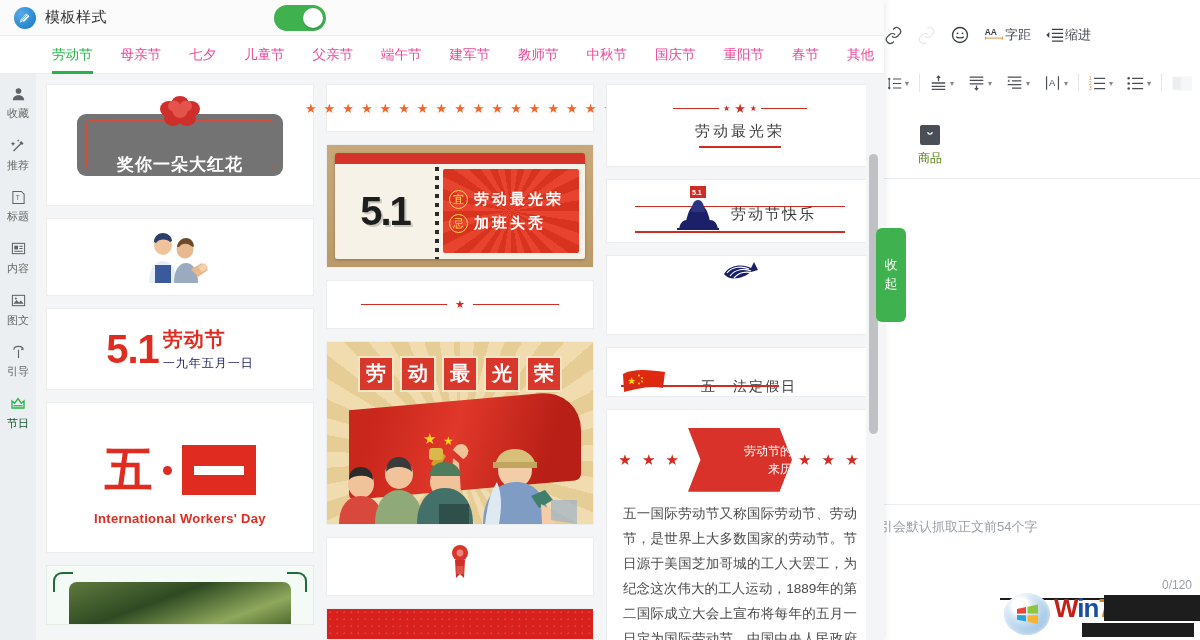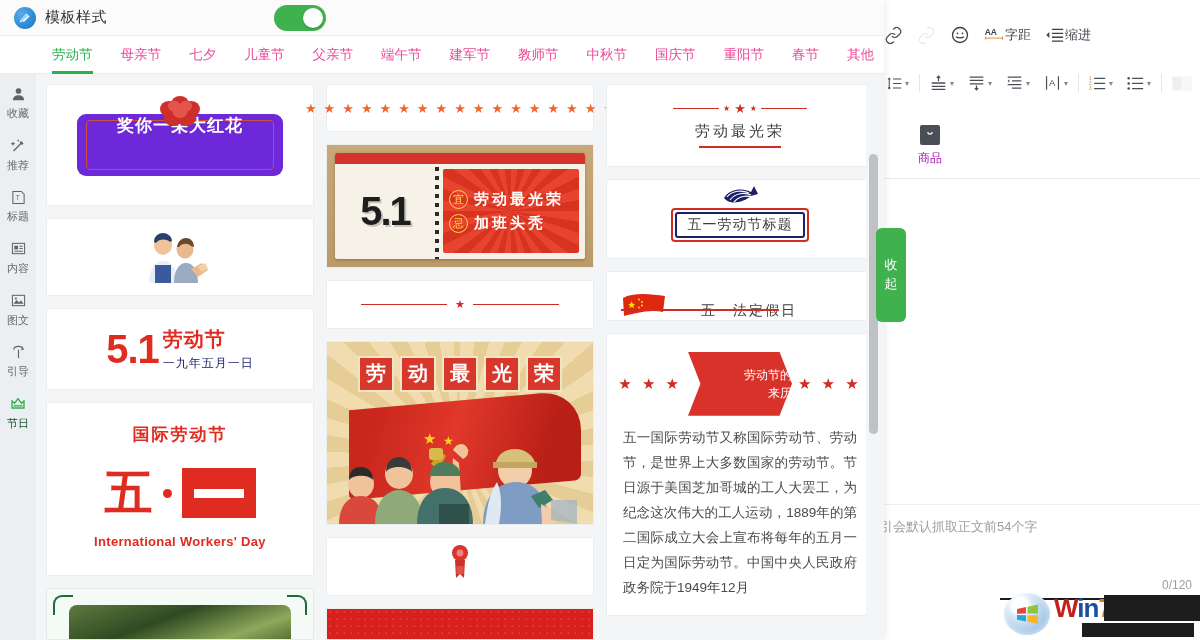--- a/index.html
+++ b/index.html
@@ -15,21 +15,21 @@
   .ed-toolbar-row2 { position:absolute; left:880px; top:66px; height:34px; display:flex; align-items:center; gap:0px; }
   .tb-ico { display:inline-flex; align-items:center; justify-content:center; color:#4a4f57; }
   .tb-lbl { font-size:13px; color:#44484f; margin-left:1px; }
   .tb-grp { display:flex; align-items:center; gap:3px; padding:0 7px; }
   .tb-sep { width:1px; height:18px; background:#e3e5e8; margin:0 3px; }
   .caret { font-size:8px; color:#888; }
   .tb-dis { opacity:.32; }
   .prod-btn { position:absolute; left:905px; top:125px; width:50px; text-align:center; }
   .prod-ico { width:20px; height:20px; margin:0 auto 5px; background:#4a4f57; border-radius:2px;
               display:flex; align-items:center; justify-content:center; }
-  .prod-lbl { font-size:12px; color:#a21caf; }
+  .prod-lbl { font-size:12px; color:#4d7c0f; }
   .ed-hr { position:absolute; left:884px; top:178px; width:320px; height:1px; background:#e8eaec; }
   .ed-hint { position:absolute; left:880px; top:518px; font-size:13px; color:#9aa0a8; }
   .ed-hr2 { position:absolute; left:884px; top:504px; width:320px; height:1px; background:#eceef0; }
   .ed-count { position:absolute; right:8px; top:578px; font-size:12px; color:#9aa0a8; }
   .ed-underline { position:absolute; left:1000px; top:598px; width:200px; height:2px; background:#1b1b1b; }
 
   
   #panel { position:absolute; left:0; top:0; width:884px; height:640px; background:#f4f5f7;
            box-shadow:2px 0 6px rgba(0,0,0,.07); }
 
@@ -74,22 +74,22 @@
                   background:#bfc1c4; border-radius:5px; }
 
   
   #collapse { position:absolute; left:876px; top:228px; width:30px; height:94px;
               background:#3fb24f; border-radius:6px; color:#fff; display:flex;
               flex-direction:column; align-items:center; justify-content:center;
               font-size:13px; line-height:1.45; }
 
   
   .c-flower-wrap { position:relative; height:96px; display:flex; align-items:center; justify-content:center; }
-  .navy-box { width:206px; height:62px; background:#6d28d9; border-radius:9px;
-              display:flex; align-items:flex-start; justify-content:center; position:relative; }
+  .navy-box { width:206px; height:62px; background:#737373; border-radius:9px;
+              display:flex; align-items:flex-end; justify-content:center; position:relative; }
   .navy-inner { position:absolute; inset:6px 9px; border:1px solid #d24d3e; border-radius:4px; }
   .navy-txt { position:relative; color:#fff; font-size:17px; font-weight:bold; letter-spacing:1px; }
   .flower { position:absolute; left:50%; top:-4px; transform:translateX(-50%); z-index:3; }
 
   .c-row { display:flex; align-items:center; justify-content:center; gap:10px; }
   .wk-ill { width:78px; height:52px; flex:none; }
   .red51-a { color:#e02b20; font-weight:bold; font-size:23px; line-height:1.05; letter-spacing:2px; }
   .spark { color:#1b2068; font-size:17px; font-weight:bold; }
 
   .big51 { color:#e02b20; font-weight:bold; font-size:40px; line-height:1; letter-spacing:-1px; }
@@ -493,21 +493,20 @@
           <span class="big51">5.1</span>
           <span>
             <div class="lab51">劳动节</div>
             <div class="date51">一九年五月一日</div>
           </span>
         </div>
       </div>
 
       <div class="card pad">
         <div style="padding:8px 0 14px">
-          <div class="intl-title">国际劳动节</div>
           <div class="intl-mid">
             <span class="ch5">五</span>
             <span class="dotmid"></span>
             <span class="blockone">
                 <i></i>
               </span>
           </div>
           <div class="intl-en">International Workers' Day</div>
         </div>
       </div>
@@ -638,33 +637,48 @@
             <span class="sm">★</span>
             <span class="lg">★</span>
             <span class="sm">★</span>
             <span class="ln"></span>
           </div>
           <div class="c3-t1">劳动最光荣</div>
           <div class="c3-ul"></div>
         </div>
       </div>
 
+      <div class="card">
+        <div class="c3b">
+          <div class="c3b-lines">
+            <div class="l1"></div>
+            <div class="l2"></div>
+          </div>
+          <svg class="c3b-ico" viewBox="0 0 46 44">
+            <rect x="15" y="0" width="16" height="12" fill="#cf2c22"></rect>
+            <text x="17" y="9" font-size="7" fill="#fff" font-family="Liberation Sans" font-weight="bold">5.1</text>
+            <path d="M10 42c2-16 6-24 13-24s11 8 13 24z" fill="#1b2068"></path>
+            <path d="M16 26c1-8 3-12 7-12s6 4 7 12z" fill="#2c357f"></path>
+            <path d="M4 43c1-6 4-9 8-9s6 3 7 9z" fill="#1b2068"></path>
+            <path d="M27 43c1-6 4-9 8-9s7 3 8 9z" fill="#1b2068"></path>
+            <rect x="2" y="42" width="42" height="2" fill="#1b2068"></rect>
+          </svg>
+          <span class="c3b-tx">劳动节快乐</span>
+        </div>
+      </div>
 
       <div class="card">
         <div class="c3c">
           <span class="c3c-ribbon">
             <svg width="44" height="26" viewBox="0 0 44 26">
               <path d="M6 16 C12 6, 26 6, 33 10 L36 4 L40 12 L33 14 C26 20, 12 24, 6 16 Z" fill="#1b2068"></path>
               <path d="M9 15c5-7 16-7 22-4" stroke="#fff" stroke-width="1.2" fill="none"></path>
               <path d="M12 18c5-7 15-8 21-5" stroke="#fff" stroke-width="1.2" fill="none"></path>
               <path d="M16 20c5-6 13-7 18-5" stroke="#fff" stroke-width="1.2" fill="none"></path>
             </svg>
-          </span>
-          <span class="c3c-box">
-            <i>五一劳动节标题</i>
           </span>
         </div>
       </div>
 
       <div class="card">
         <div class="c3d">
           <svg class="c3d-flag" viewBox="0 0 46 28">
             <path d="M2 6 C12 0, 30 2, 44 4 L42 20 C28 17, 12 22, 3 24 Z" fill="#de2910"></path>
             <g fill="#ffde00">
               <path d="M10 9l1.2 3.2 3.2.4-2.4 2 .8 3.2-2.8-1.8-2.8 1.8.8-3.2-2.4-2 3.2-.4z" transform="scale(.82) translate(3,2)"></path>

